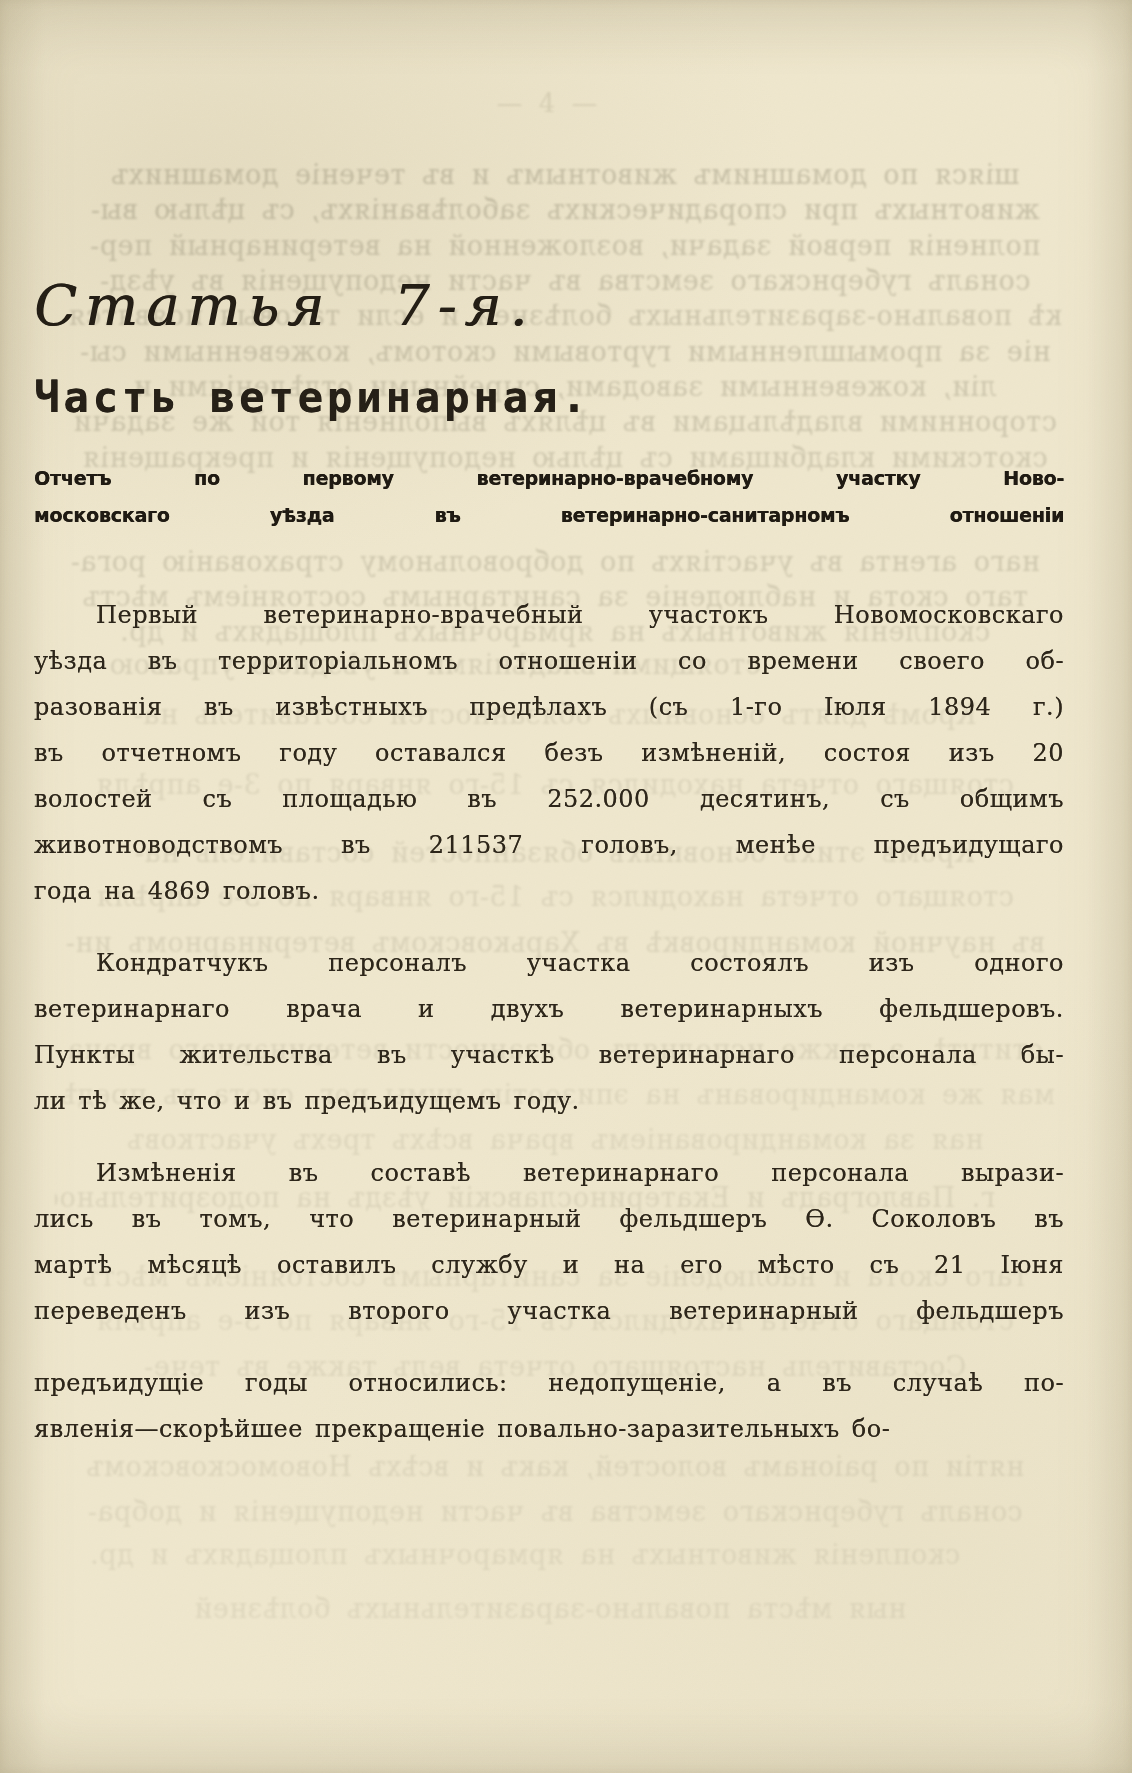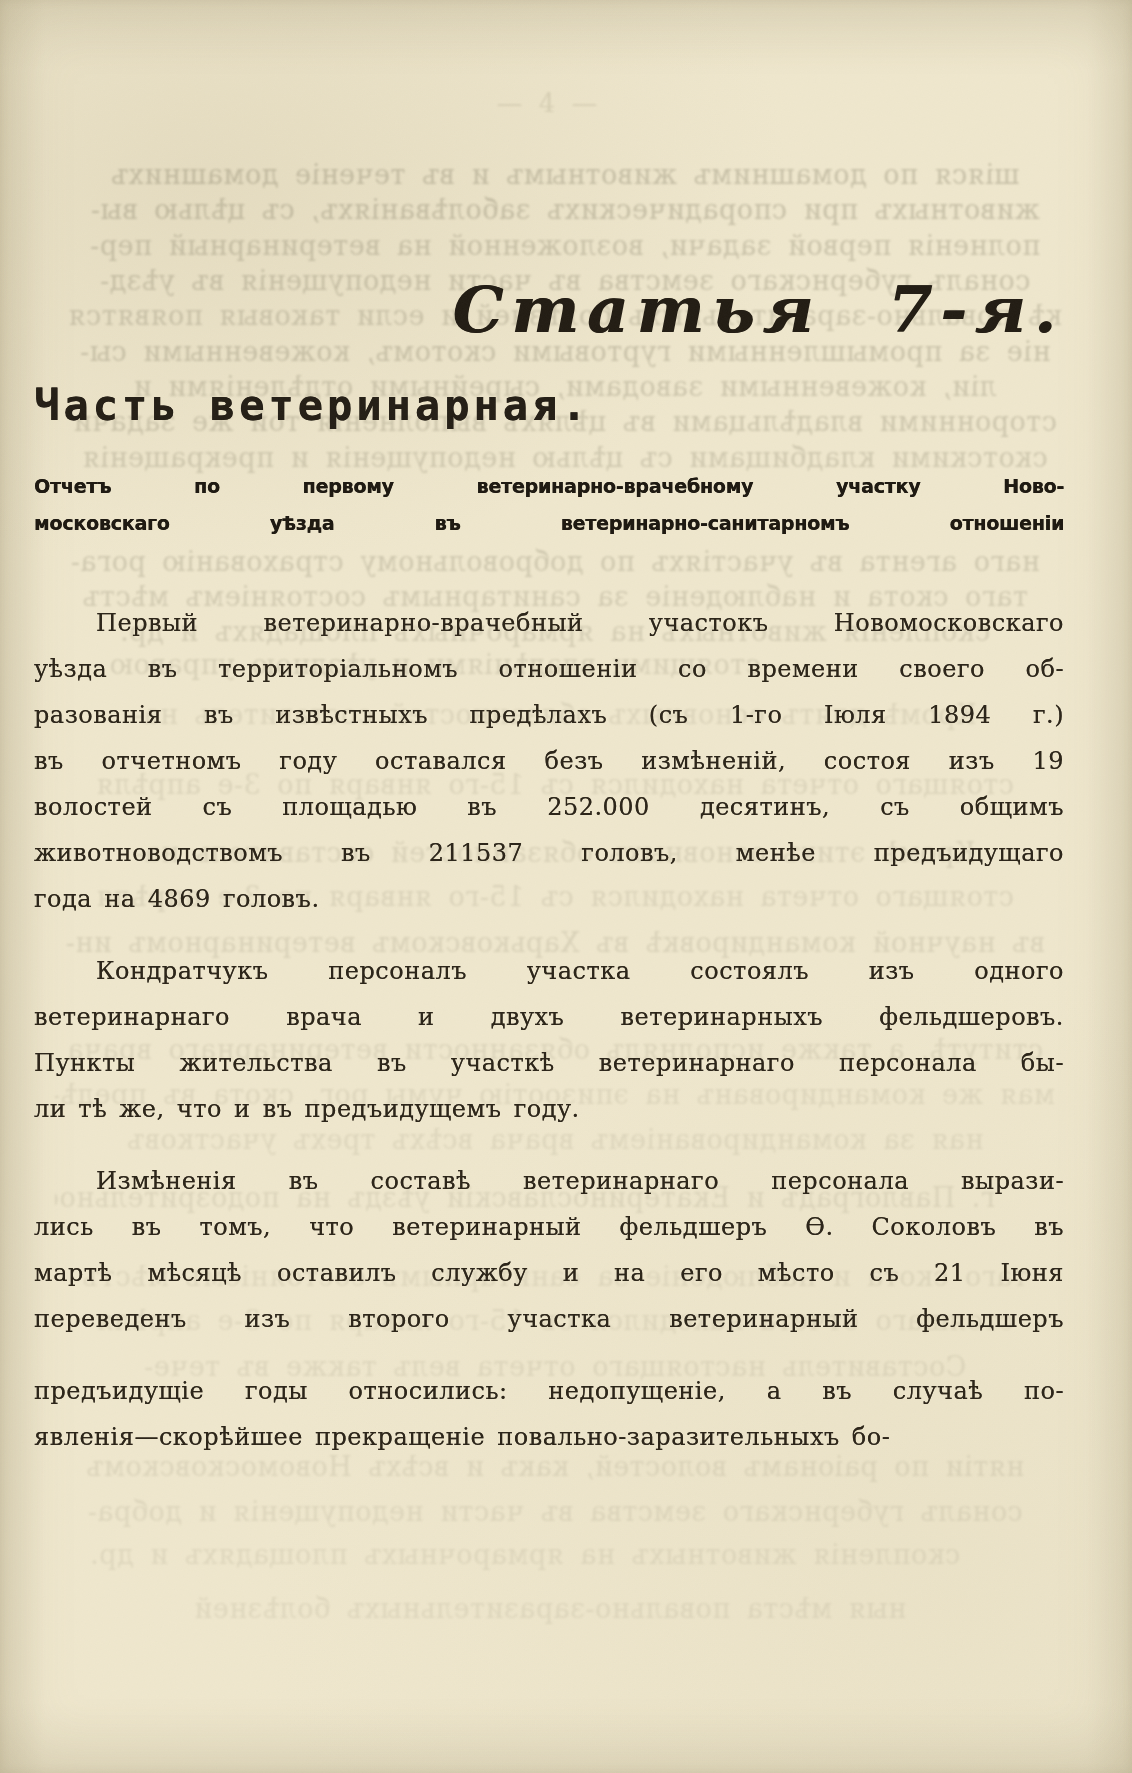--- a/index.html
+++ b/index.html
@@ -34,24 +34,24 @@
     text-align:center;
   }
   .content{position:absolute;top:0;left:34px;width:1030px;z-index:2;}
   .pageno{
     position:absolute;top:88px;left:0;width:100%;
     text-align:center;font-size:26px;color:#8d8668;
     opacity:.22;filter:blur(.8px);letter-spacing:4px;
   }
   .article-title{
     margin:278px 0 0 0;
-    text-align:right;
+    text-align:left;
     font-family:"DejaVu Serif", serif;
-    font-style:italic;font-weight:bold;
-    font-size:64px;line-height:1;
+    font-style:italic;font-weight:normal;
+    font-size:56px;line-height:1;
     letter-spacing:8px;word-spacing:36px;
     color:#221c13;
     text-shadow:.7px 0 0 #221c13;
   }
   .section-title{
     margin:40px 0 0 0;
     font-family:"DejaVu Sans Mono", monospace;
     font-weight:bold;
     font-size:42px;line-height:1.15;
     letter-spacing:4px;
@@ -125,21 +125,21 @@
 
     <div class="report-heading">
       <div class="hline">Отчетъ по первому ветеринарно-врачебному участку Ново-</div>
       <div class="hline">московскаго уѣзда въ ветеринарно-санитарномъ отношеніи</div>
     </div>
 
     <div class="para first">
       <div class="bline indent">Первый ветеринарно-врачебный участокъ Новомосковскаго</div>
       <div class="bline">уѣзда въ территоріальномъ отношеніи со времени своего об-</div>
       <div class="bline">разованія въ извѣстныхъ предѣлахъ (съ 1-го Іюля 1894 г.)</div>
-      <div class="bline">въ отчетномъ году оставался безъ измѣненій, состоя изъ 19</div>
+      <div class="bline">въ отчетномъ году оставался безъ измѣненій, состоя изъ 20</div>
       <div class="bline">волостей съ площадью въ 252.000 десятинъ, съ общимъ</div>
       <div class="bline">животноводствомъ въ 211537 головъ, менѣе предъидущаго</div>
       <div class="bline last">года на 4869 головъ.</div>
     </div>
 
     <div class="para">
       <div class="bline indent">Кондратчукъ персоналъ участка состоялъ изъ одного</div>
       <div class="bline">ветеринарнаго врача и двухъ ветеринарныхъ фельдшеровъ.</div>
       <div class="bline">Пункты жительства въ участкѣ ветеринарнаго персонала бы-</div>
       <div class="bline last">ли тѣ же, что и въ предъидущемъ году.</div>

